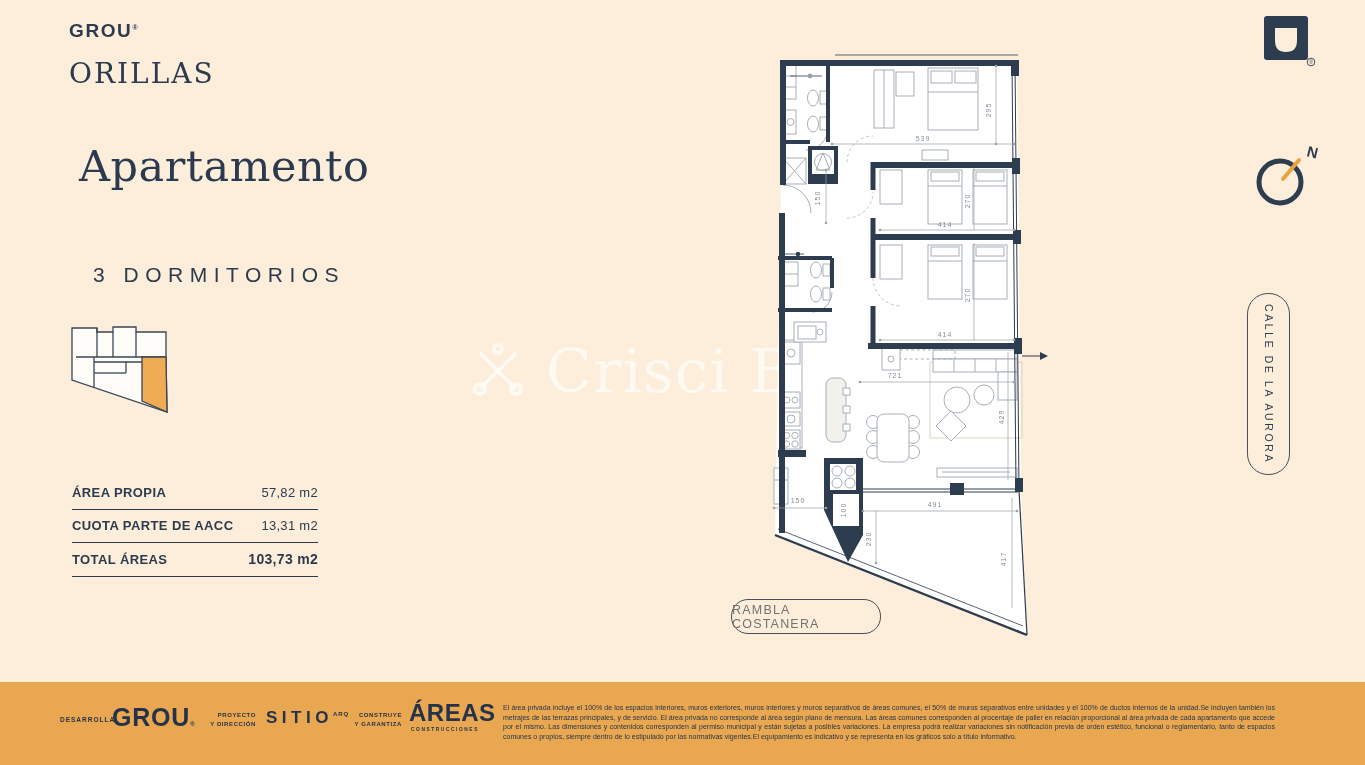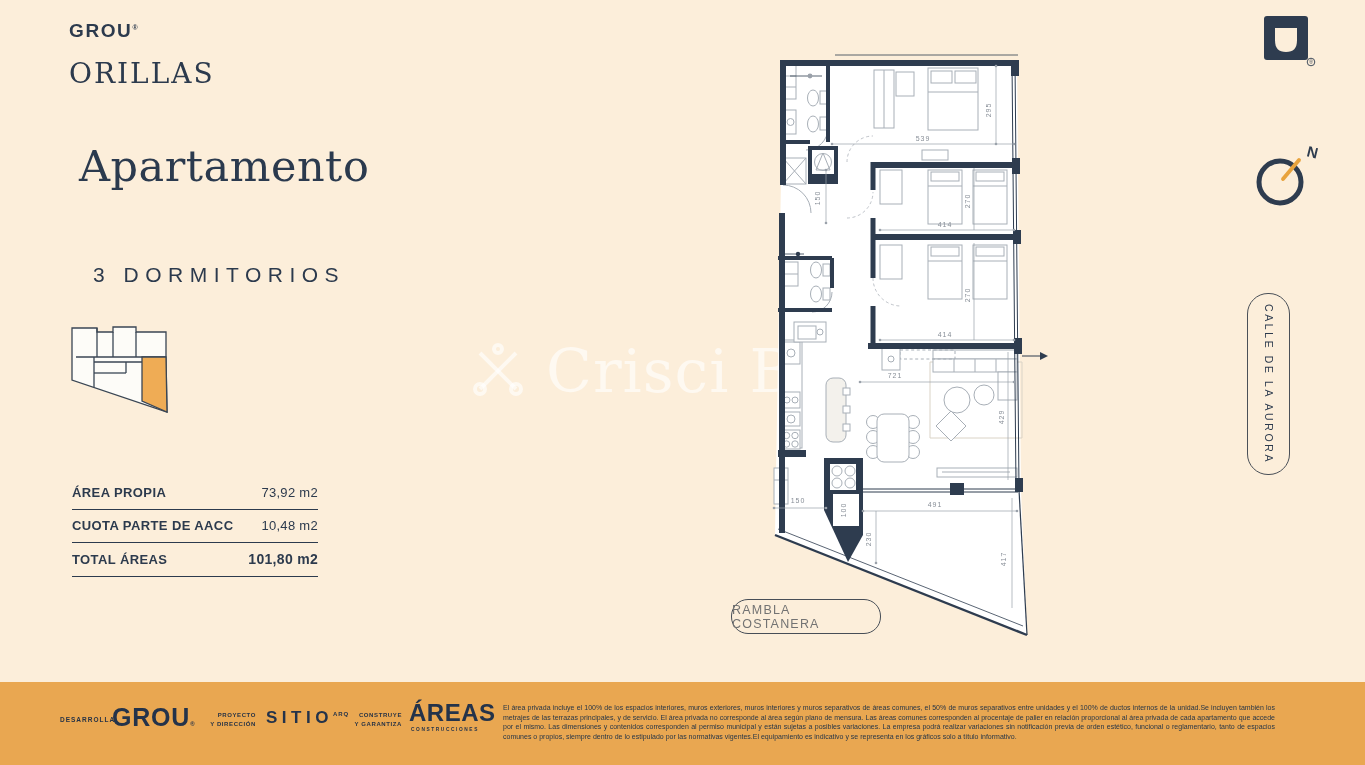--- a/index.html
+++ b/index.html
@@ -94,29 +94,29 @@
       <path d="M25,38 H73" fill="none"></path>
       <path d="M25,49 H57" fill="none"></path>
       <path d="M57,38 V49" fill="none"></path>
       <path d="M73,33 L97,33 L98,88 L73,77 Z" fill="#EFAC55"></path>
     </g>
   </svg>
 
   <div class="areas">
     <div class="arow">
       <span class="lbl">ÁREA PROPIA</span>
-      <span class="val">73,92 m2</span>
+      <span class="val">57,82 m2</span>
     </div>
     <div class="arow">
       <span class="lbl">CUOTA PARTE DE AACC</span>
-      <span class="val">10,48 m2</span>
+      <span class="val">13,31 m2</span>
     </div>
     <div class="arow total">
       <span class="lbl">TOTAL ÁREAS</span>
-      <span class="val">101,80 m2</span>
+      <span class="val">103,73 m2</span>
     </div>
   </div>
 
   <div class="watermark">
     <svg width="64" height="64" viewBox="0 0 64 64">
       <g stroke="rgba(255,255,255,0.62)" stroke-width="4" fill="none">
         <line x1="14" y1="50" x2="50" y2="14"></line>
           <line x1="14" y1="14" x2="50" y2="50"></line>
         <circle cx="14" cy="50" r="5"></circle>
           <circle cx="50" cy="50" r="5"></circle>

